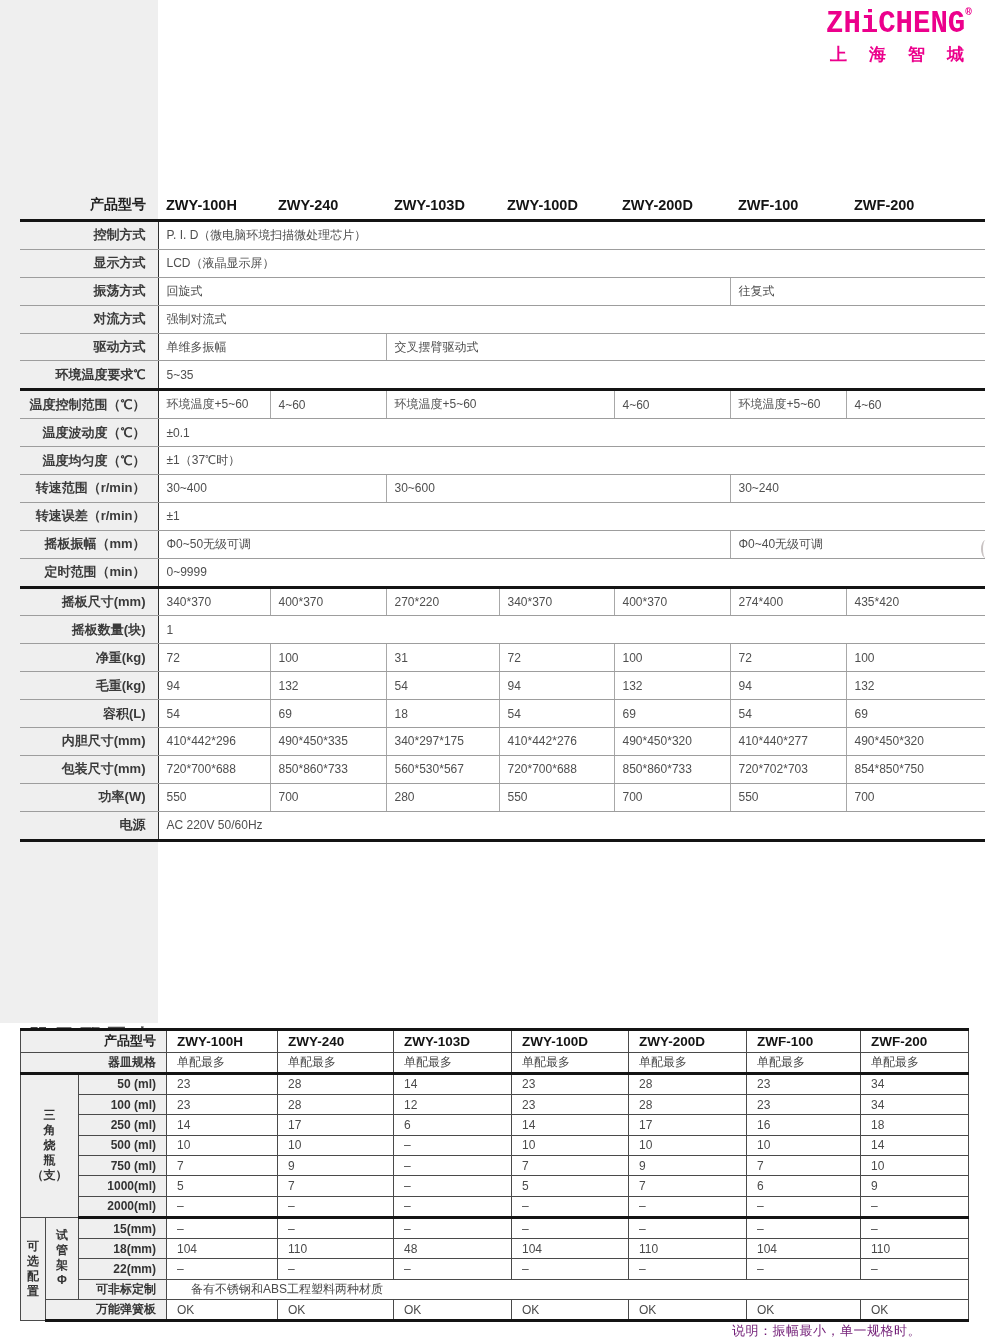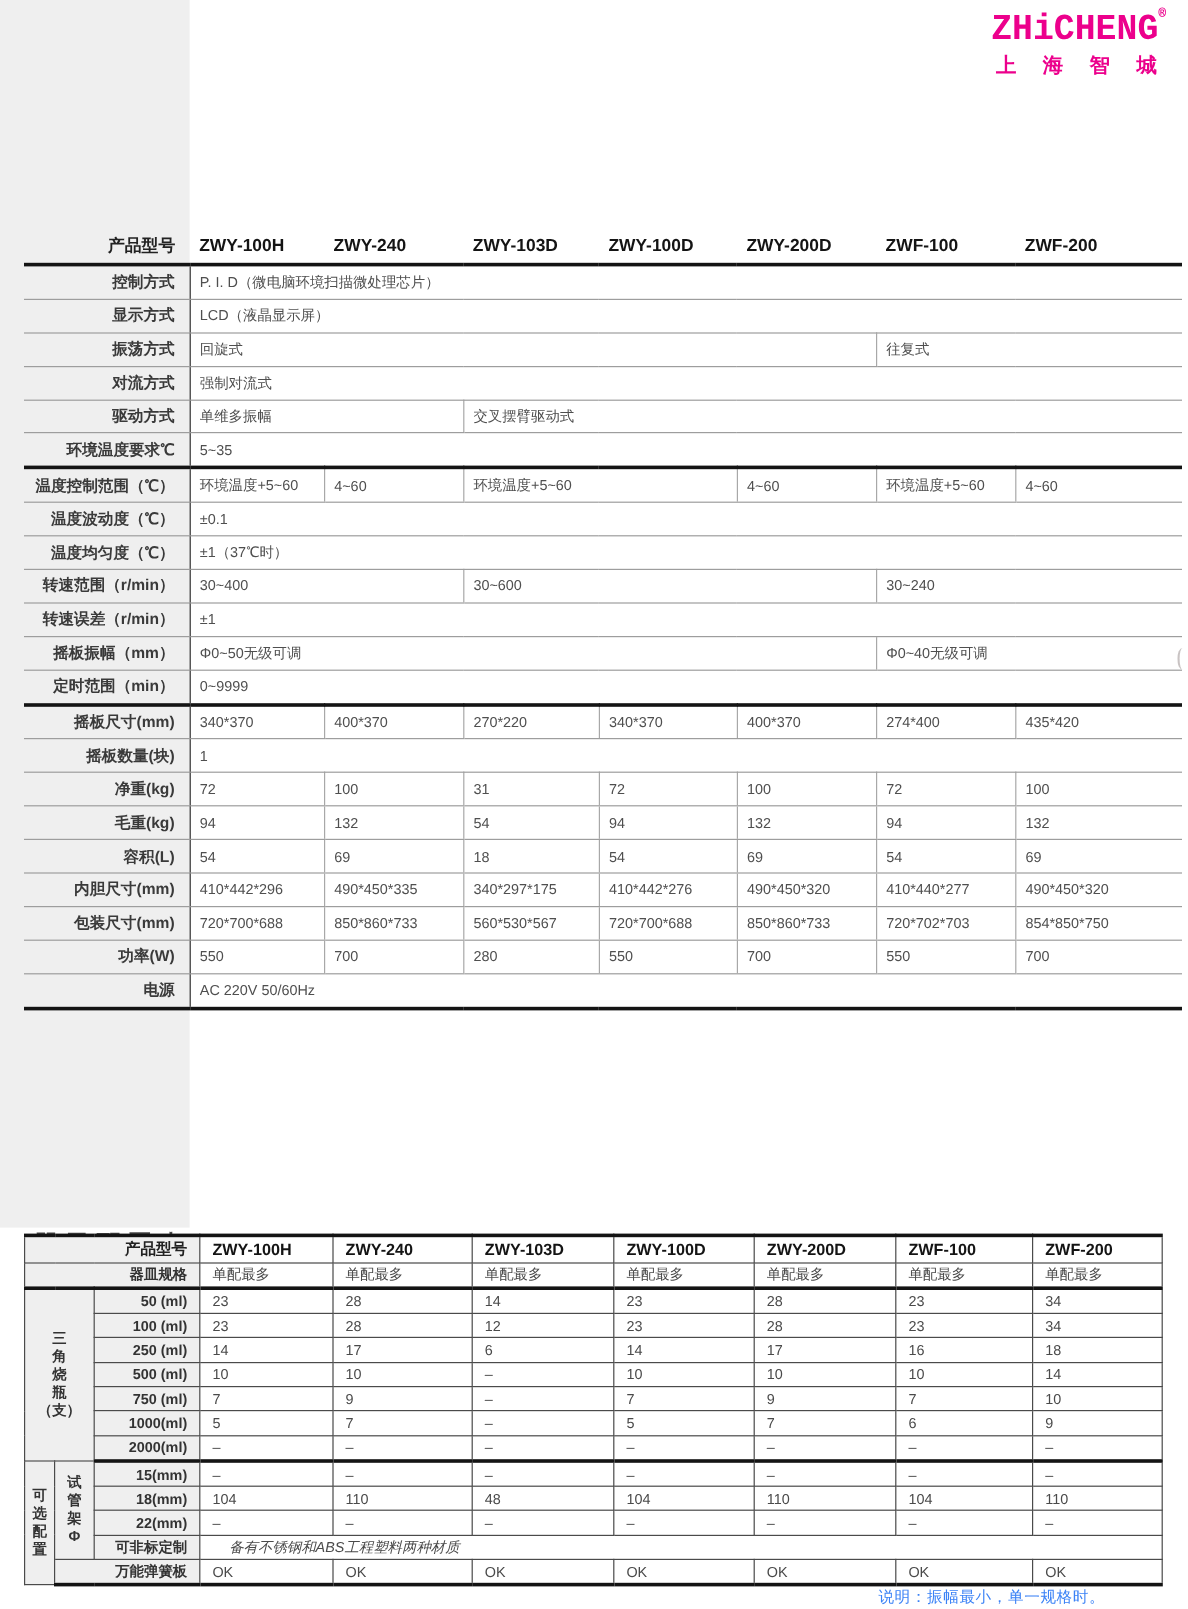--- a/index.html
+++ b/index.html
@@ -31,23 +31,23 @@
   #vessel-table{position:absolute;left:20px;top:1028px;width:948px;border-collapse:collapse;table-layout:fixed;
     border-top:3px solid #141414;border-left:1px solid #4a4a4a;border-right:1px solid #4a4a4a;}
   #vessel-table th,#vessel-table td{height:19.3px;vertical-align:middle;padding:0;border:1px solid #4a4a4a;overflow:hidden;}
   #vessel-table th{background:#efefef;font-size:12px;font-weight:bold;color:#333;text-align:right;padding-right:10px;white-space:pre-line;}
   #vessel-table td{background:#fff;font-size:12px;color:#4a4a4a;text-align:left;padding-left:10px;white-space:nowrap;}
   #vessel-table tr.v-header th{font-size:13px;color:#222;height:20.5px;}
   #vessel-table tr.v-header td{font-size:13.5px;font-weight:bold;color:#141414;height:20.5px;}
   #vessel-table tr.v-subheader td{font-size:12px;color:#4a4a4a;}
   #vessel-table tr.thick th,#vessel-table tr.thick td{border-bottom:3px solid #141414;}
   #vessel-table th.vlabel{text-align:center;padding:0;line-height:15px;font-size:12px;}
-  #vessel-table td.custom-cell{padding-left:24px;font-style:italic;}
-
-  .footnote{position:absolute;left:732px;top:1322px;font-size:13px;color:#3b82f6;letter-spacing:0.5px;white-space:nowrap;}
+  #vessel-table td.custom-cell{padding-left:24px;}
+
+  .footnote{position:absolute;left:732px;top:1322px;font-size:13px;color:#701a75;letter-spacing:0.5px;white-space:nowrap;}
   .edge-mark{position:absolute;right:0;top:540px;width:7px;height:18px;border-left:2px solid #c9c3c3;border-radius:50% 0 0 50%;}
 </style>
 </head>
 <body>
 
 <div class="left-strip"></div>
 
 <div class="logo">
   <div class="logo-row">
     <span class="logo-text">ZHiCHENG</span><span class="logo-reg">®</span>

